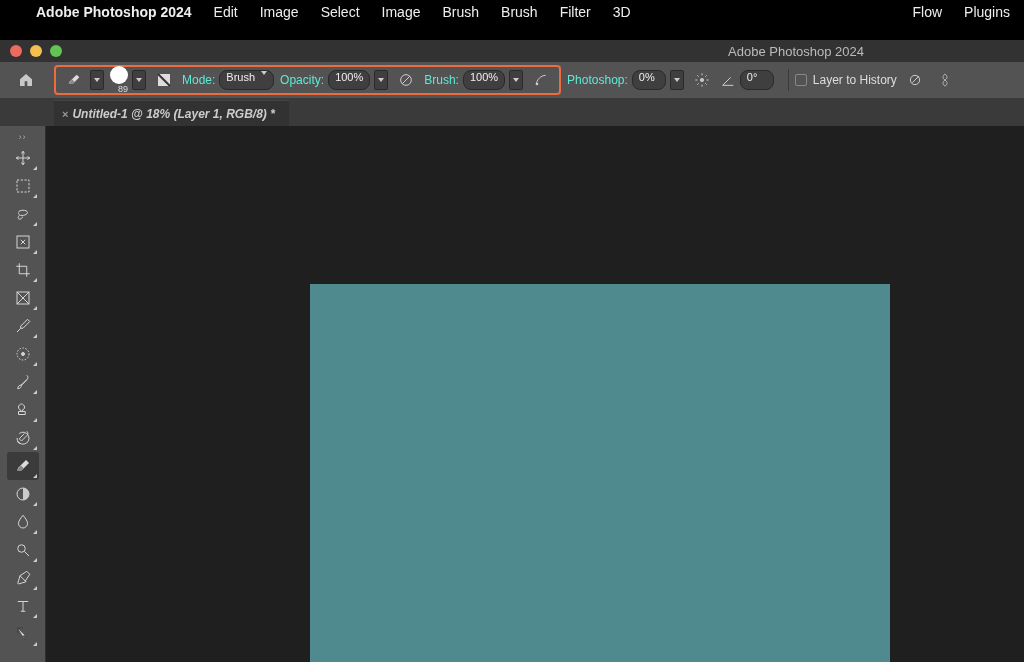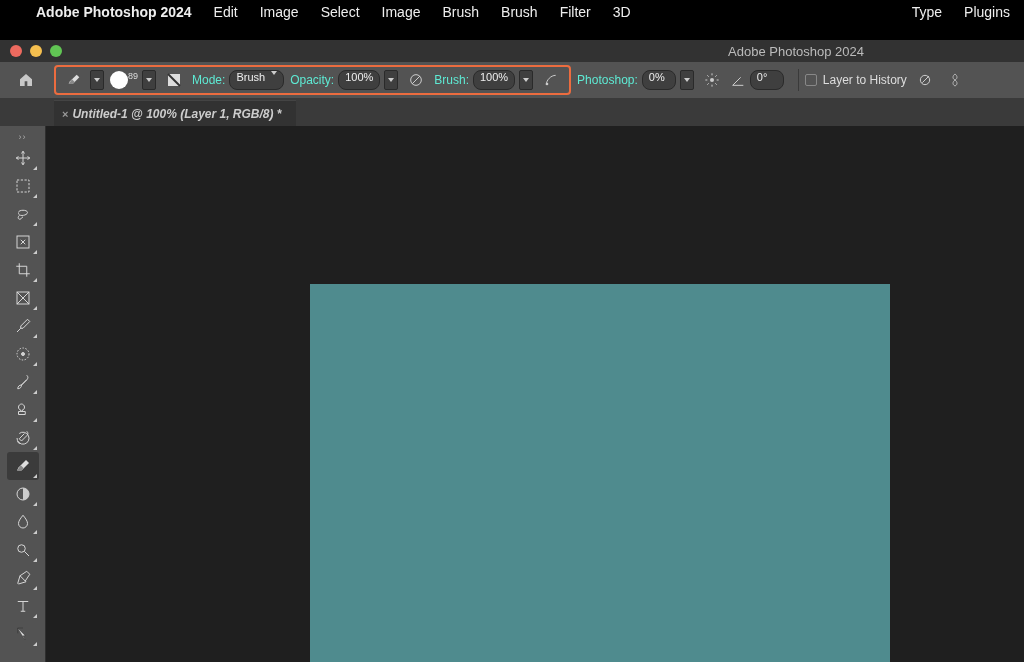--- a/index.html
+++ b/index.html
@@ -24,21 +24,21 @@
 
 
 .options-bar { height: 36px; background: #535353; display: flex; align-items: center; padding: 0 4px; gap: 6px; font-size: 12px; color: #ddd; position: relative; }
 .home-slot { width: 44px; display: flex; justify-content: center; }
 .highlight-box { border: 2px solid #ec6c3f; border-radius: 4px; height: 30px; display: flex; align-items: center; padding: 0 6px; gap: 6px; }
 .opt-group { display: flex; align-items: center; gap: 4px; }
 .opt-label { color: #5eead4; }
 .opt-field { background: #3f3f3f; border: 1px solid #2a2a2a; height: 20px; padding: 0 6px; display: flex; align-items: flex-start; font-size: 11px; color: #eee; border-radius: 8px; }
 .opt-drop { width: 14px; height: 20px; display:flex; align-items:center; justify-content:center; background:#3f3f3f; border:1px solid #2a2a2a; border-radius:2px; }
 .chev { width:0;height:0;border-left:3px solid transparent;border-right:3px solid transparent;border-top:4px solid #ccc; }
-.brush-prev { display:flex; flex-direction:row; align-items:flex-start; }
+.brush-prev { display:flex; flex-direction:column; align-items:flex-end; }
 .brush-circle { width: 18px; height: 18px; background:#fff; border-radius:50%; }
 .brush-size { font-size:9px; color:#ddd; line-height:1; margin-top:1px; }
 .icon-btn { width: 24px; height: 24px; display:flex; align-items:center; justify-content:center; border-radius:3px; cursor:pointer; }
 .icon-btn svg { width:16px; height:16px; }
 .small-gap { width: 2px; }
 .checkbox { width:12px; height:12px; border:1px solid #888; border-radius:2px; display:inline-block; }
 
 
 .tab-bar { height: 28px; background: #3a3a3a; display:flex; align-items:flex-end; padding-left: 54px; }
 .doc-tab { background:#323232; height: 26px; padding: 0 14px; display:flex; align-items:center; gap:8px; font-size:12px; color:#ccc; font-style: italic; font-weight:600; border-top:1px solid #444; }
@@ -67,21 +67,21 @@
   <span class="app-name">Adobe Photoshop 2024</span>
   <span>Edit</span>
   <span>Image</span>
   <span>Select</span>
   <span>Image</span>
   <span>Brush</span>
   <span>Brush</span>
   <span>Filter</span>
   <span>3D</span>
   <span class="spacer"></span>
-  <span>Type</span>
+  <span>Flow</span>
   <span>Plugins</span>
 </div>
 
 <div class="window">
   <div class="titlebar">
     <div class="traffic">
       <div class="tl r"></div>
       <div class="tl y"></div>
       <div class="tl g"></div>
     </div>
@@ -216,21 +216,21 @@
     <div class="icon-btn">
       <svg viewBox="0 0 24 24">
           <path d="M12 3 C8 6 8 10 12 12 C16 10 16 6 12 3 Z M12 12 C8 15 8 19 12 21 C16 19 16 15 12 12 Z" stroke="#ccc" fill="none" stroke-width="1.2"></path>
         </svg>
     </div>
   </div>
 
   <div class="tab-bar">
     <div class="doc-tab">
       <span class="x">×</span>
-      <span>Untitled-1 @ 100% (Layer 1, RGB/8) *</span>
+      <span>Untitled-1 @ 18% (Layer 1, RGB/8) *</span>
     </div>
   </div>
 
   <div class="workspace">
     <div class="tool-pal-wrap">
       <div class="expander">››</div>
       <div id="tool-list">
           <div class="tool-btn">
             <svg viewBox="0 0 24 24">
               <use href="#i-move"></use>

